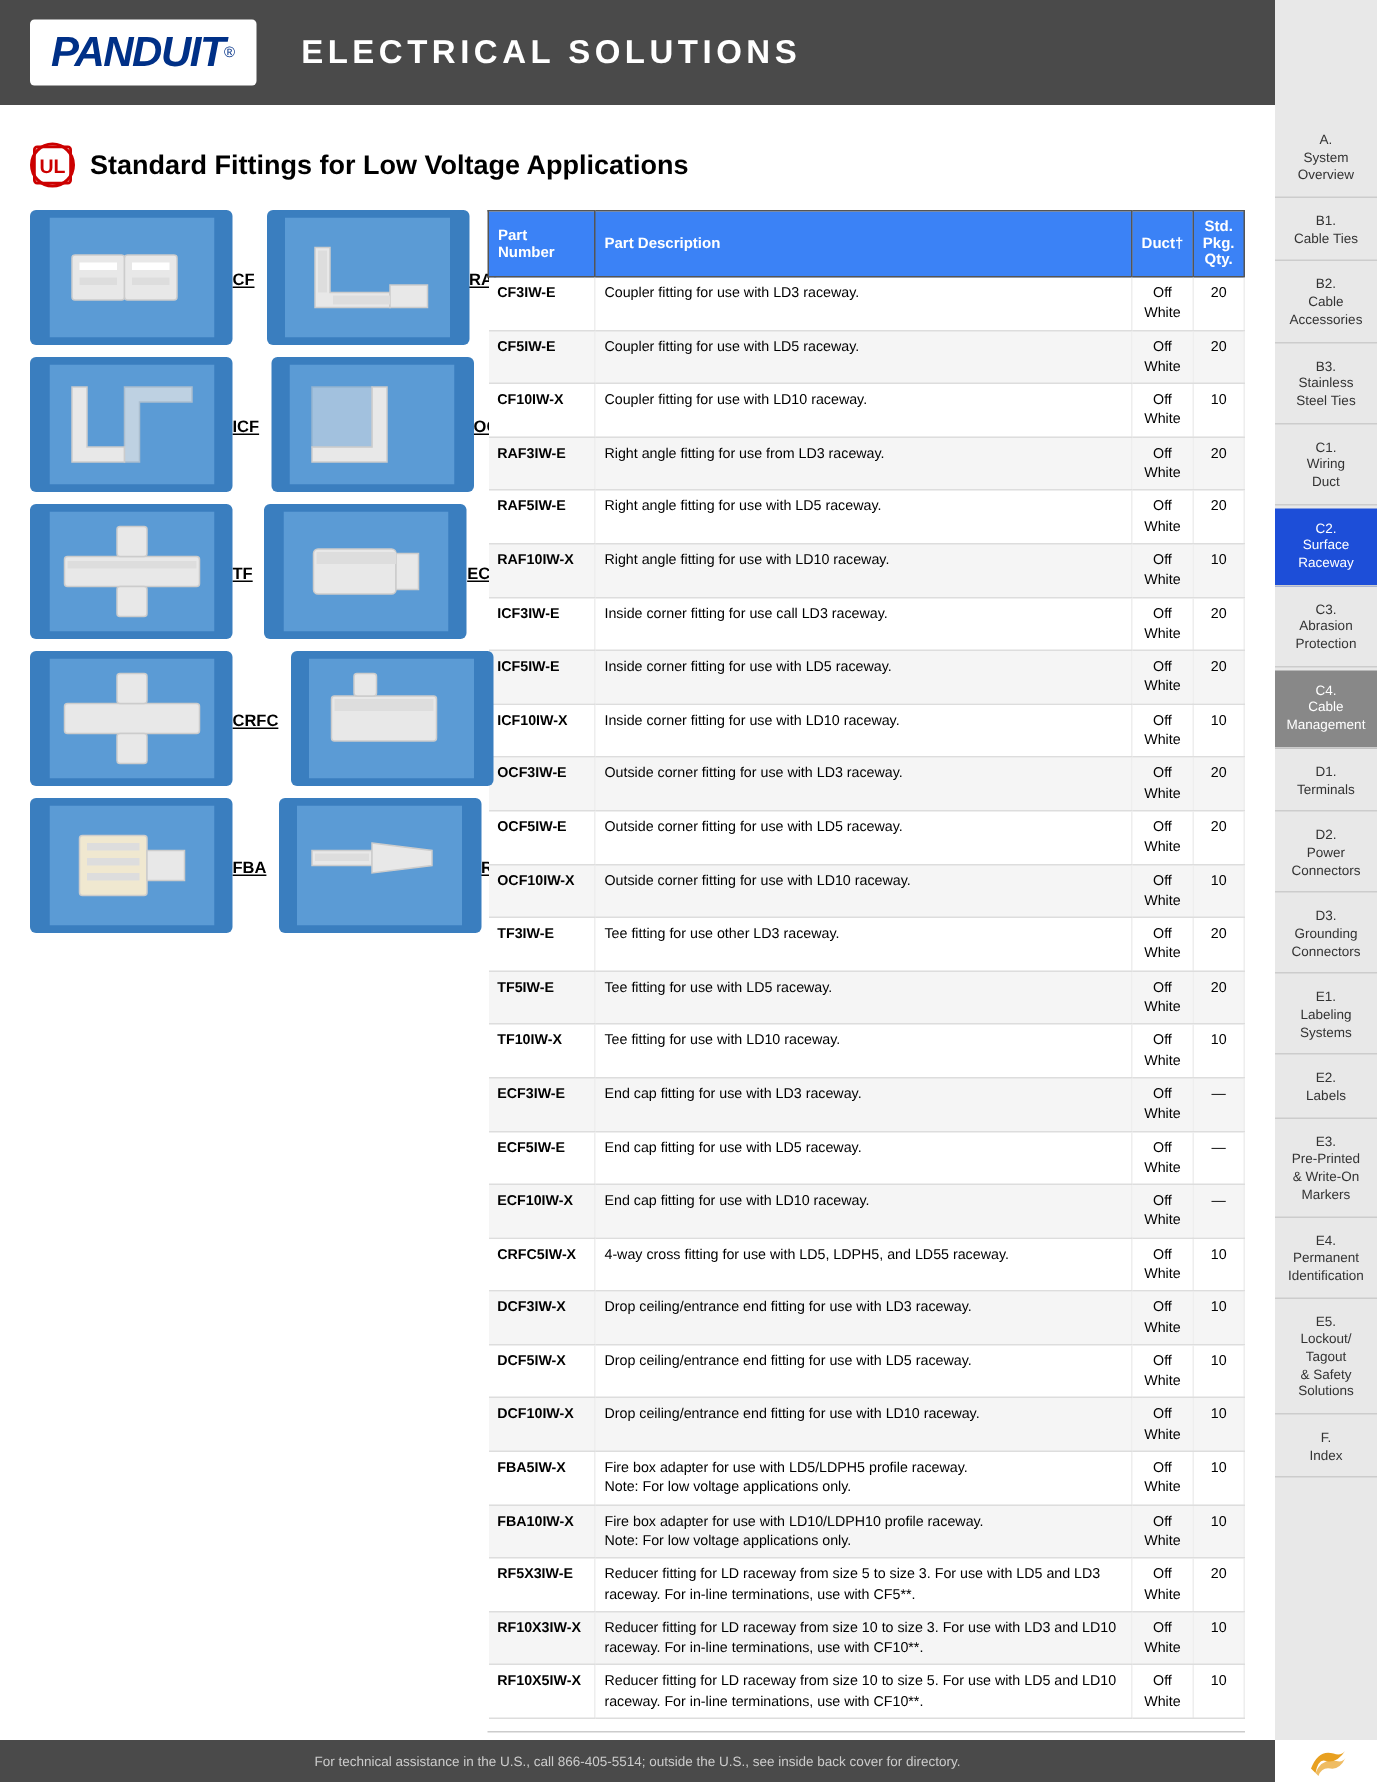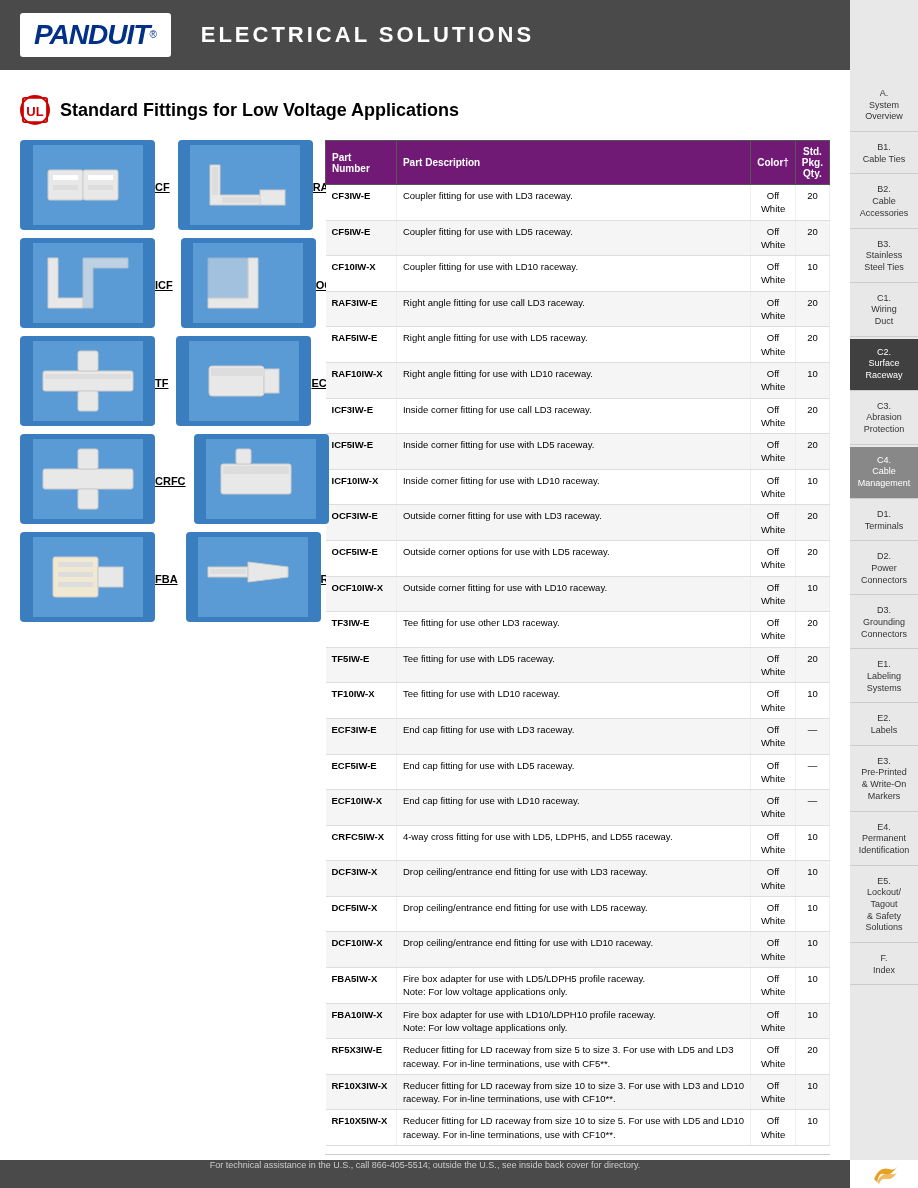--- a/index.html
+++ b/index.html
@@ -9,21 +9,21 @@
     .header { background: #4a4a4a; height: 70px; display: flex; align-items: center; padding: 0 20px; }
     .logo-area { display: flex; align-items: center; gap: 10px; }
     .logo-box { background: #fff; padding: 6px 14px; border-radius: 3px; }
     .logo-text { font-size: 28px; font-weight: 900; color: #003087; font-style: italic; letter-spacing: -1px; }
     .logo-reg { font-size: 10px; color: #003087; vertical-align: super; }
     .header-title { color: #fff; font-size: 22px; font-weight: bold; letter-spacing: 3px; margin-left: 20px; text-transform: uppercase; }
 
     
     .right-sidebar { position: absolute; right: 0; top: 0; bottom: 0; width: 68px; background: #e8e8e8; display: flex; flex-direction: column; align-items: center; padding-top: 80px; gap: 2px; }
     .sidebar-item { width: 100%; text-align: center; padding: 8px 4px; font-size: 9px; line-height: 1.3; color: #333; cursor: pointer; border-bottom: 1px solid #ccc; }
-    .sidebar-item.active { background: #404040; color: #fff; }
+    .sidebar-item.active { background: #1d4ed8; color: #fff; }
     .sidebar-item.cable-mgmt { background: #888; color: #fff; }
 
     
     .main-content { margin-right: 68px; padding: 15px 20px; }
 
     
     .page-title-row { display: flex; align-items: center; gap: 10px; margin-bottom: 15px; margin-top: 10px; }
     .ul-logo { width: 30px; height: 30px; border: 2px solid #cc0000; border-radius: 50%; display: flex; align-items: center; justify-content: center; font-size: 10px; font-weight: bold; color: #cc0000; }
     .page-title { font-size: 18px; font-weight: bold; color: #000; }
 
@@ -31,21 +31,21 @@
     .product-section { display: flex; gap: 15px; }
     .images-grid { width: 290px; flex-shrink: 0; }
     .image-row { display: flex; gap: 8px; margin-bottom: 8px; }
     .product-img-box { width: 135px; height: 90px; background: #3a7ebf; display: flex; align-items: center; justify-content: center; border-radius: 4px; overflow: hidden; position: relative; }
     .img-label { text-align: center; font-size: 11px; font-weight: bold; color: #000; margin-top: 3px; }
     .img-pair { display: flex; flex-direction: row; align-items: center; text-decoration: underline; }
 
     
     .product-table-wrapper { flex: 1; }
     .product-table { width: 100%; border-collapse: collapse; font-size: 10px; }
-    .product-table th { background: #701a75; color: #fff; padding: 5px 6px; text-align: left; font-size: 10px; border: 1px solid #555; }
+    .product-table th { background: #3b82f6; color: #fff; padding: 5px 6px; text-align: left; font-size: 10px; border: 1px solid #555; }
     .product-table th.center { text-align: center; }
     .product-table td { padding: 4px 6px; border-bottom: 1px solid #ddd; border-right: 1px solid #eee; vertical-align: top; font-size: 9.5px; line-height: 1.4; }
     .product-table tr:nth-child(even) { background: #f5f5f5; }
     .product-table tr:nth-child(odd) { background: #fff; }
     .product-table .part-num { font-weight: bold; white-space: nowrap; }
     .product-table .color-col { text-align: center; white-space: nowrap; }
     .product-table .qty-col { text-align: center; }
 
     
     .footer-note { font-size: 8px; color: #444; margin-top: 8px; border-top: 1px solid #ccc; padding-top: 5px; }
@@ -228,21 +228,21 @@
         </div>
       </div>
     </div>
 
     <div class="product-table-wrapper">
       <table class="product-table">
         <thead>
           <tr>
             <th>Part Number</th>
             <th>Part Description</th>
-            <th class="center">Color†</th>
+            <th class="center">Duct†</th>
             <th class="center">Std.<br>Pkg.<br>Qty.</th>
           </tr>
         </thead>
         <tbody id="table-body">
         <tr>
               <td class="part-num">CF3IW-E</td>
               <td style="white-space: pre-line;">Coupler fitting for use with LD3 raceway.</td>
               <td class="color-col">Off<br>White</td>
               <td class="qty-col">20</td>
             </tr>
@@ -253,21 +253,21 @@
               <td class="qty-col">20</td>
             </tr>
             <tr>
               <td class="part-num">CF10IW-X</td>
               <td style="white-space: pre-line;">Coupler fitting for use with LD10 raceway.</td>
               <td class="color-col">Off<br>White</td>
               <td class="qty-col">10</td>
             </tr>
             <tr>
               <td class="part-num">RAF3IW-E</td>
-              <td style="white-space: pre-line;">Right angle fitting for use call LD3 raceway.</td>
+              <td style="white-space: pre-line;">Right angle fitting for use from LD3 raceway.</td>
               <td class="color-col">Off<br>White</td>
               <td class="qty-col">20</td>
             </tr>
             <tr>
               <td class="part-num">RAF5IW-E</td>
               <td style="white-space: pre-line;">Right angle fitting for use with LD5 raceway.</td>
               <td class="color-col">Off<br>White</td>
               <td class="qty-col">20</td>
             </tr>
             <tr>
@@ -295,21 +295,21 @@
               <td class="qty-col">10</td>
             </tr>
             <tr>
               <td class="part-num">OCF3IW-E</td>
               <td style="white-space: pre-line;">Outside corner fitting for use with LD3 raceway.</td>
               <td class="color-col">Off<br>White</td>
               <td class="qty-col">20</td>
             </tr>
             <tr>
               <td class="part-num">OCF5IW-E</td>
-              <td style="white-space: pre-line;">Outside corner options for use with LD5 raceway.</td>
+              <td style="white-space: pre-line;">Outside corner fitting for use with LD5 raceway.</td>
               <td class="color-col">Off<br>White</td>
               <td class="qty-col">20</td>
             </tr>
             <tr>
               <td class="part-num">OCF10IW-X</td>
               <td style="white-space: pre-line;">Outside corner fitting for use with LD10 raceway.</td>
               <td class="color-col">Off<br>White</td>
               <td class="qty-col">10</td>
             </tr>
             <tr>
@@ -404,21 +404,21 @@
               <td class="color-col">Off<br>White</td>
               <td class="qty-col">10</td>
             </tr>
           </tbody>
       </table>
       <div class="footer-note">†For other color options: IW (Off White) with EI (Electric Ivory), IG (International Gray), or WH (White)</div>
     </div>
   </div>
 </div>
 
-<div style="position:fixed; bottom:0; left:0; right:68px; background:#4a4a4a; height:28px; display:flex; align-items:flex-start; justify-content:center;">
+<div style="position:fixed; bottom:0; left:0; right:68px; background:#4a4a4a; height:28px; display:flex; align-items:center; justify-content:center;">
   <span style="color:#ccc; font-size:9px;">For technical assistance in the U.S., call 866-405-5514; outside the U.S., see inside back cover for directory.</span>
 </div>
 <div style="position:fixed; bottom:0; right:0; width:68px; height:28px; background:#fff; display:flex; align-items:center; justify-content:center;">
   <svg width="30" height="20" viewBox="0 0 30 20">
     <path d="M5 15 Q10 2 20 5 Q25 7 28 3 Q22 12 15 10 Q10 8 8 18 Z" fill="#e8a020"></path>
     <path d="M8 18 Q12 8 22 10 Q26 11 28 8 Q24 16 18 15 Q12 14 10 20 Z" fill="#e8a020" opacity="0.7"></path>
   </svg>
 </div>
 
 </body></html>

